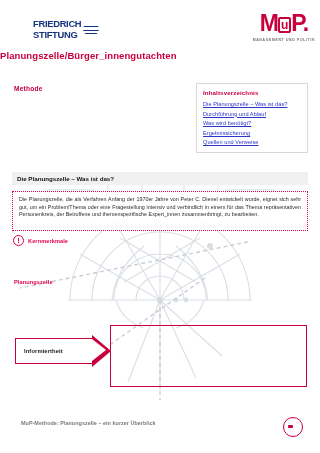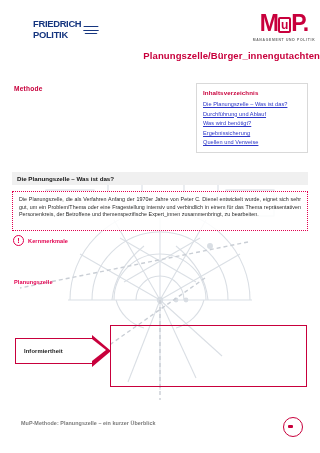--- a/index.html
+++ b/index.html
@@ -48,21 +48,21 @@
     display:inline-block;border:2px solid #c8003c;border-radius:2px;
     font-size:12px;line-height:12px;padding:0 1px;vertical-align:2px;
     letter-spacing:0;
   }
   .mup-sub{
     position:absolute;left:0;bottom:1px;width:72px;text-align:center;
     font-size:3.4px;letter-spacing:0.7px;color:#6b6b6b;font-weight:bold;
   }
 
   .doc-title{
-    position:absolute;left:0;top:50px;width:320px;text-align:right;
+    position:absolute;left:0;top:50px;width:320px;text-align:left;
     font-size:9.5px;font-weight:bold;color:#c8003c;letter-spacing:0.1px;
   }
 
   
   .series-tag{
     position:absolute;left:14px;top:85px;
     font-size:6.6px;font-weight:bold;color:#c8003c;letter-spacing:0.2px;
   }
 
   
@@ -172,21 +172,21 @@
 </style>
 </head>
 <body>
 
 <div class="page">
 
   <div class="header">
 
     <div class="fes-logo">
       <span>FRIEDRICH</span>
-      <span>POLITIK</span>
+      <span>STIFTUNG</span>
       <div class="fes-seal"></div>
     </div>
 
     <div class="mup-logo">
       <div class="mup-main">
         <span>M</span><span class="mup-u">u</span><span>P.</span>
       </div>
       <div class="mup-sub">MANAGEMENT UND POLITIK</div>
     </div>
 

